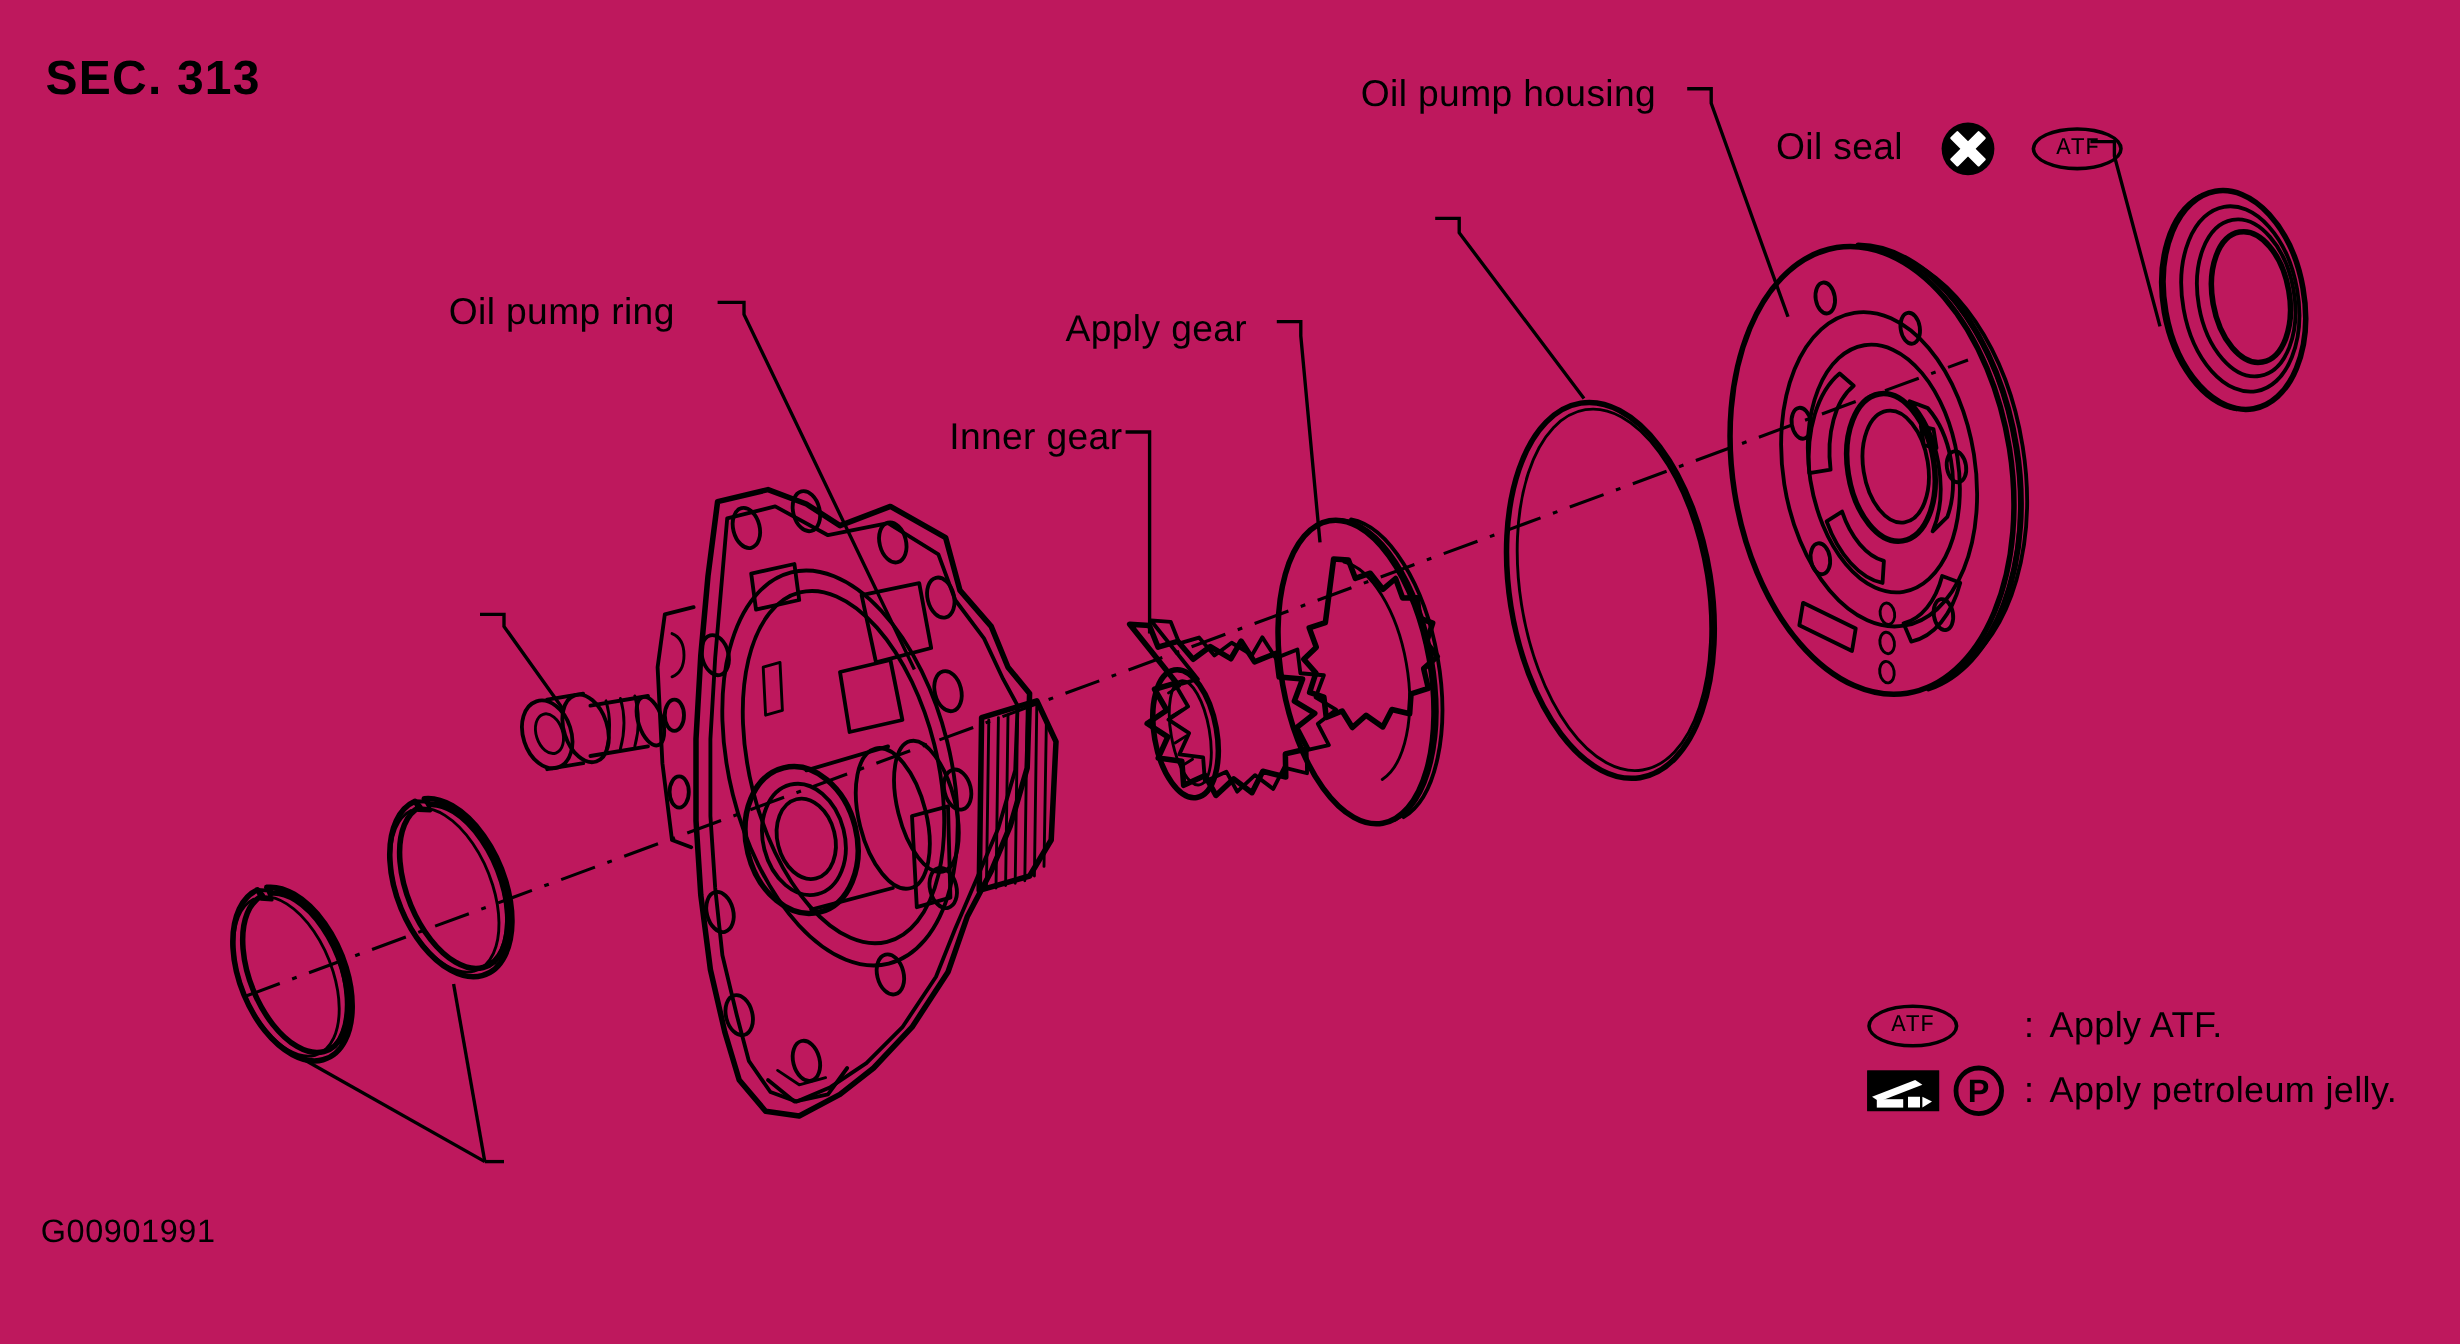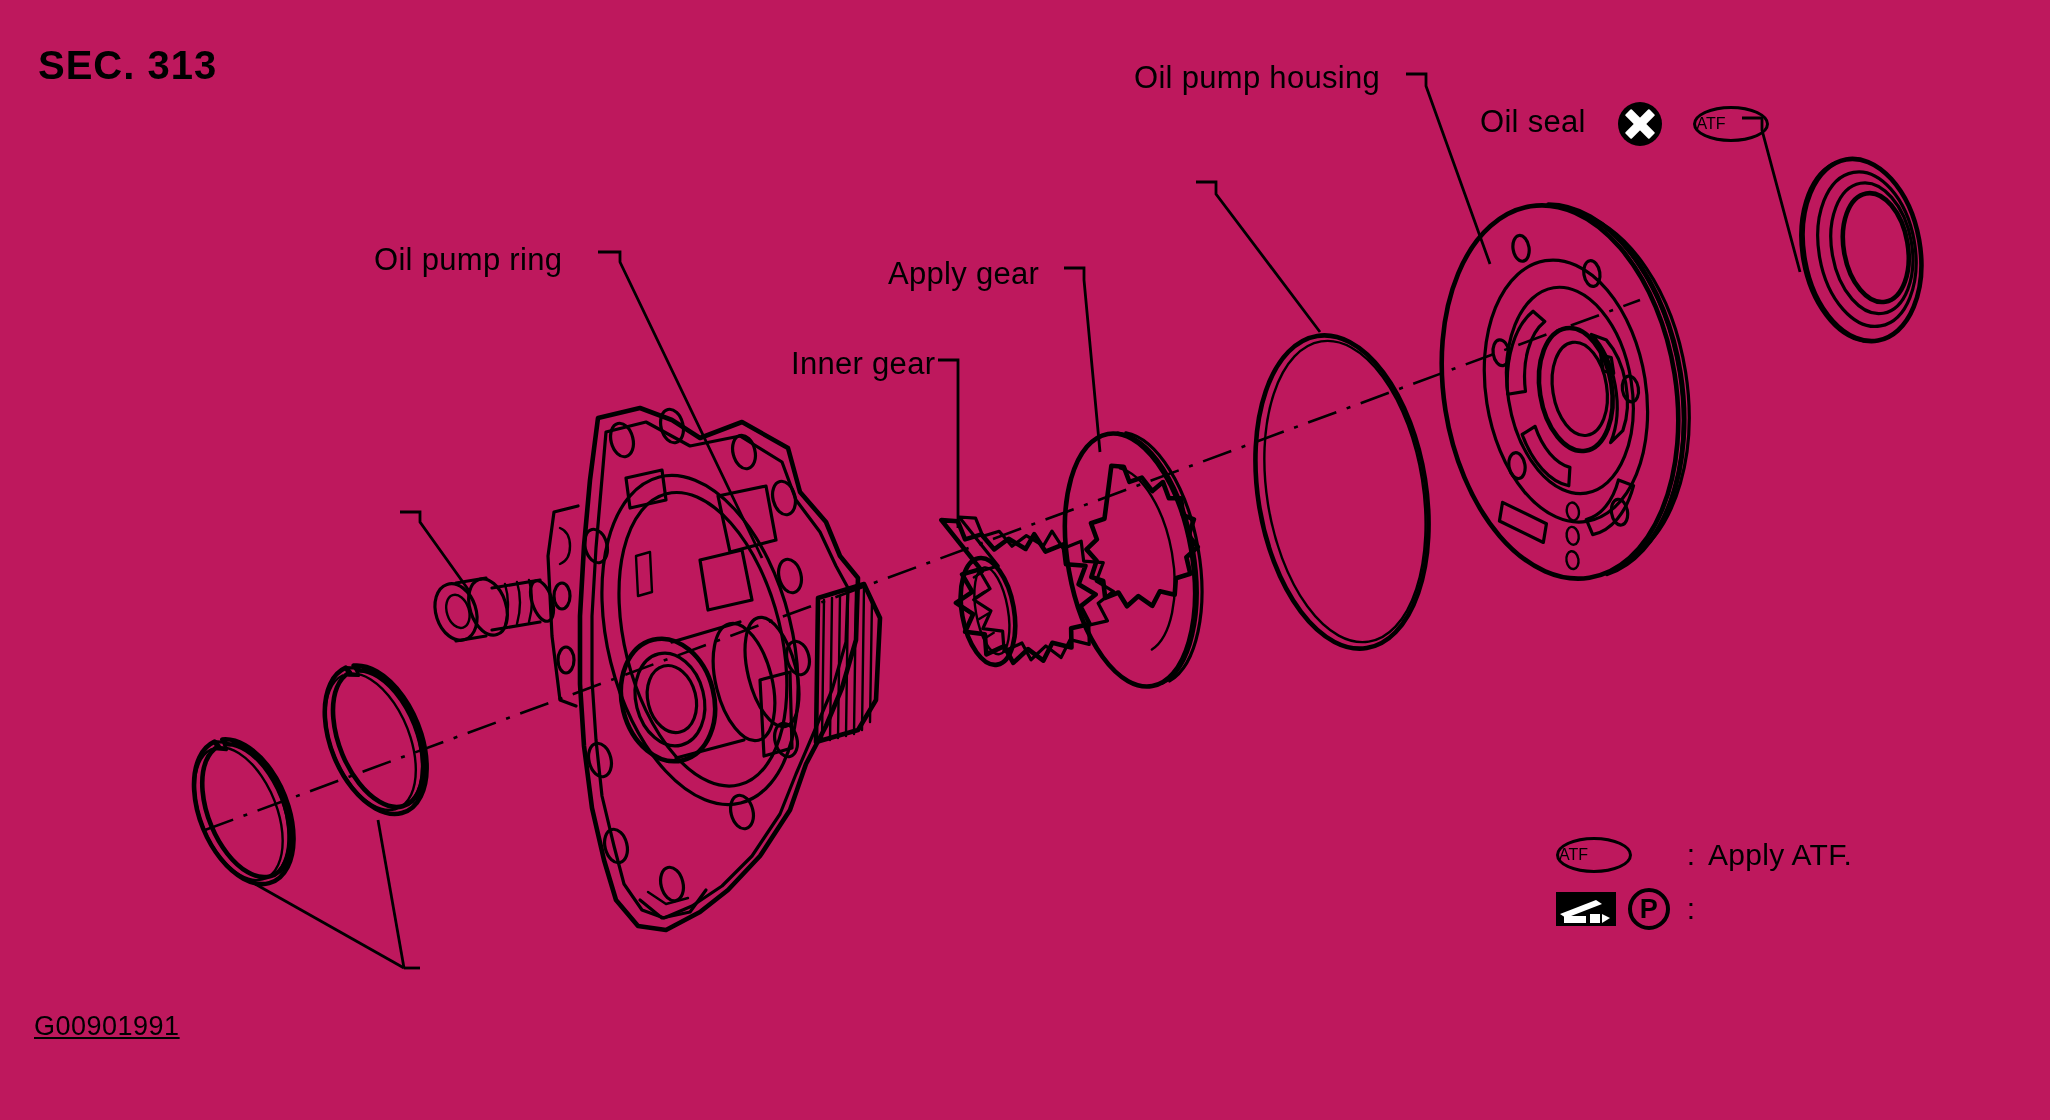--- a/index.html
+++ b/index.html
@@ -37,21 +37,20 @@
     font-size: 40px;
     font-weight: bold;
     letter-spacing: 1px;
   }
   #fig-id {
     left: 34px;
     top: 1012px;
     font-size: 27px;
     font-weight: normal;
     letter-spacing: 0.5px;
-    text-decoration: underline;
   }
   .callout {
     font-size: 31px;
     font-weight: normal;
     letter-spacing: 0.3px;
   }
   #lbl-oil-pump-cover { left: 374px; top: 244px; }
   #lbl-outer-gear     { left: 888px; top: 258px; }
   #lbl-inner-gear     { left: 766px; top: 348px; margin-left: 25px; }
   #lbl-o-ring         { left: 950px; top: 170px; }
@@ -94,25 +93,26 @@
   
   .sym {
     display: inline-block;
     vertical-align: middle;
   }
   .sym-atf {
     width: 76px;
     height: 36px;
     border: 3px solid #000;
     border-radius: 50%;
-    font-size: 16px;
+    font-size: 20px;
     line-height: 30px;
+    text-align: center;
     letter-spacing: 0px;
     box-sizing: border-box;
-    font-family: Liberation Sans, sans-serif;
+    font-family: Liberation Mono, monospace;
   }
   .sym-x {
     position: relative;
     width: 44px;
     height: 44px;
     background: #000;
     border-radius: 50%;
   }
   .sym-x::before, .sym-x::after {
     content: "";
@@ -425,17 +425,18 @@
             <path d="M 4 22 L 40 8 L 46 12 L 10 26 Z" fill="#fff"></path>
             <rect x="8" y="24" width="22" height="7" fill="#fff"></rect>
             <path d="M 34 22 l 10 0 l 0 9 l -10 0 z" fill="#fff"></path>
             <path d="M 46 22 l 8 4 l -8 5 z" fill="#fff"></path>
           </svg>
         </span>
         <span style="display:inline-block;width:12px"></span>
         <span class="sym sym-p">P</span>
       </span>
       <span class="legend-colon">:</span>
+      <span>Apply petroleum jelly.</span>
     </div>
 
   </div>
 
 </div>
 
 </body></html>

